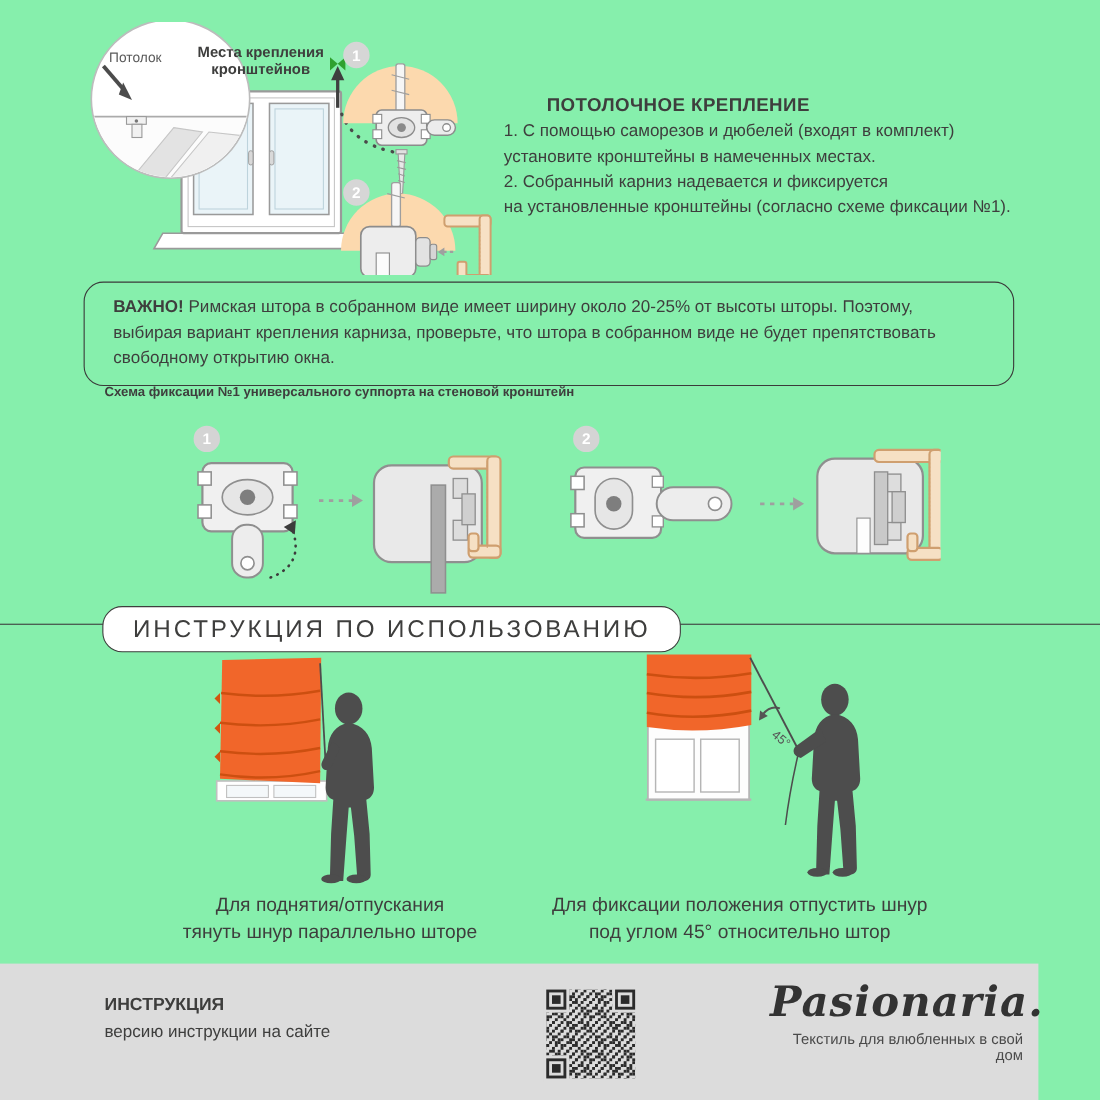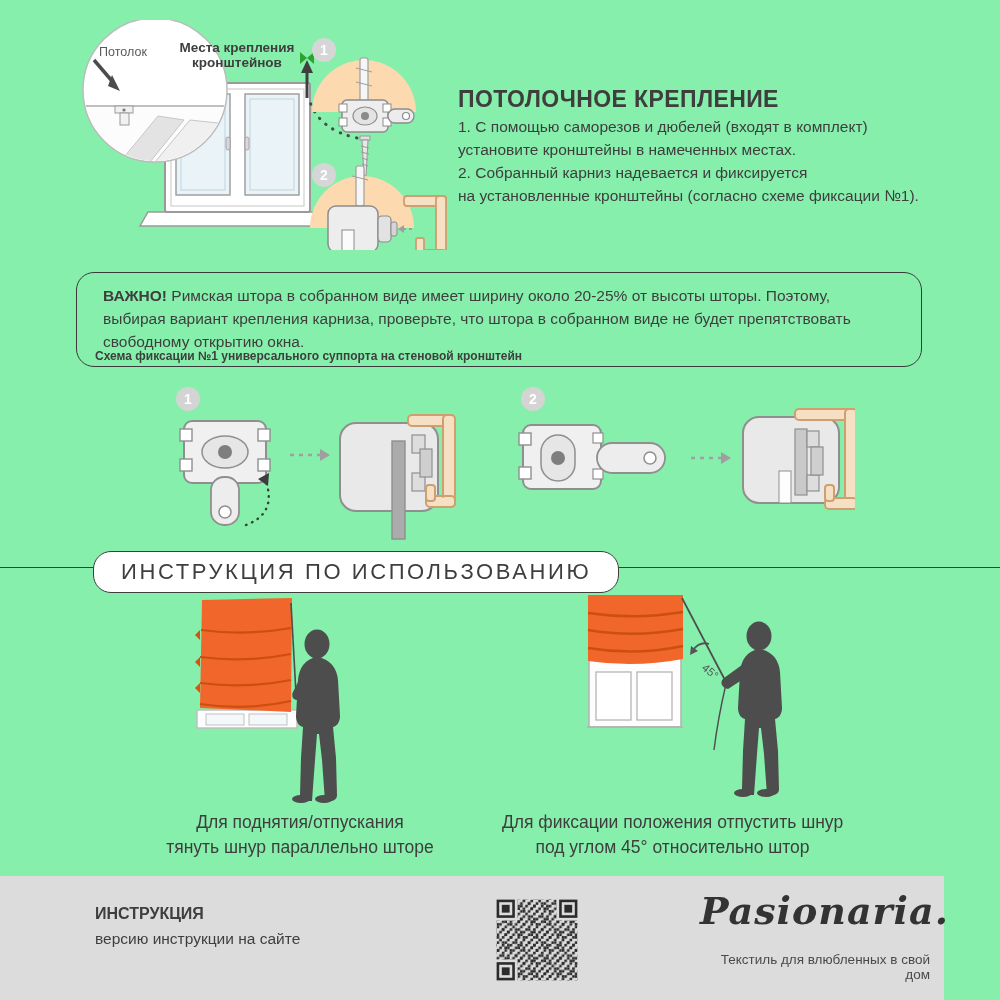--- a/index.html
+++ b/index.html
@@ -1,38 +1,38 @@
 <!DOCTYPE html>
 <html><head>
 <meta charset="utf-8">
 <style>
   html,body{margin:0;padding:0;background:#fff;}
   .sheet{position:relative;width:1000px;height:1000px;background:#86efac;overflow:hidden;
          font-family:"Liberation Sans",sans-serif;color:#3e3e3d;}
   .abs{position:absolute;}
   
-  .ceil-head{font-size:23px;font-weight:bold;letter-spacing:.4px;}
+  .ceil-head{font-size:17px;font-weight:bold;letter-spacing:.4px;margin-left:39px;}
   .ceil-body{font-size:15.5px;line-height:23px;margin-top:2px;}
   
   .imp-box{left:76px;top:256px;width:846px;border:1.6px solid #3a3a3a;border-radius:18px;
-           padding:11px 26px 13px 26px;box-sizing:border-box;font-size:15.5px;line-height:23px;margin-top:16px;}
+           padding:11px 26px 13px 26px;box-sizing:border-box;font-size:15.5px;line-height:23px;}
   .imp-box b{font-weight:bold;}
   .scheme-head{left:95px;top:349px;font-size:12px;font-weight:bold;}
   
   .div-line{left:0;top:567px;width:1000px;border-top:1.6px solid #3e3e3d;}
   .div-pill{left:93px;top:551px;background:#fff;border:1.6px solid #3e3e3d;border-radius:18px;
             padding:7px 27px;font-size:22px;letter-spacing:2.6px;font-weight:500;}
   .caption{font-size:17.5px;line-height:25px;text-align:center;}
   
   .footer{left:0;top:876px;width:944px;height:124px;background:#dcdcdc;}
   .foot-head{font-size:16px;font-weight:bold;margin-bottom:5px;}
   .foot-line{font-size:15.5px;line-height:22px;}
   .logo{font-family:"DejaVu Serif",serif;font-style:italic;font-weight:600;font-size:38px;
         letter-spacing:1px;color:#333;}
-  .tagline{font-size:13.5px;color:#4a4a4a;margin-top:19px;}
+  .tagline{font-size:13.5px;color:#4a4a4a;margin-top:4px;}
   svg text{font-family:"Liberation Sans",sans-serif;}
 </style>
 </head>
 <body>
 
 <div class="sheet">
 
   <svg class="abs" style="left:60px;top:20px;" width="390" height="230" viewBox="0 0 390 230">
 
     <g>

